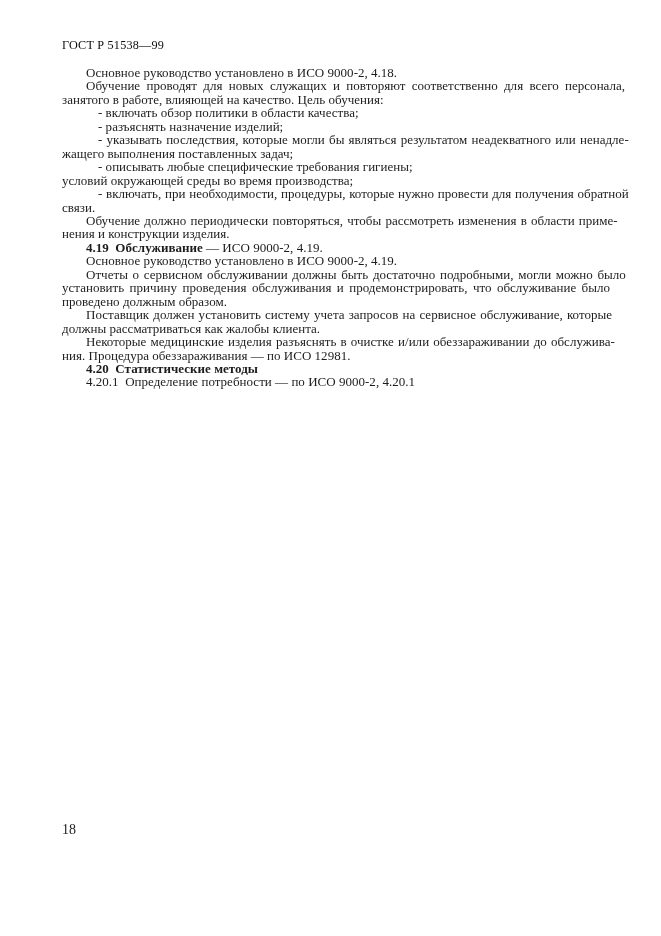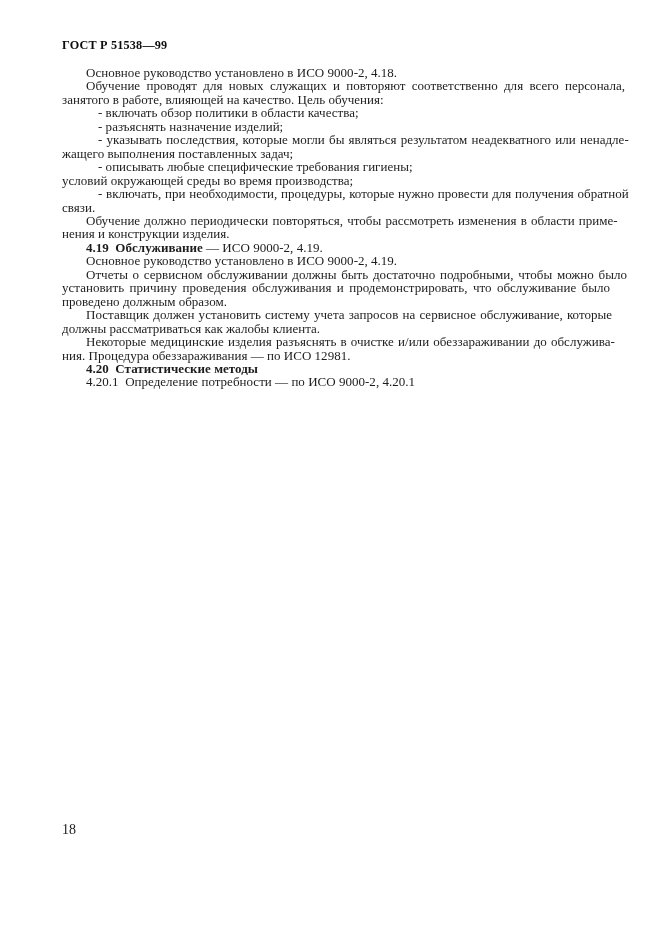--- a/index.html
+++ b/index.html
@@ -23,21 +23,21 @@
     width: 661px;
     height: 936px;
     background: #ffffff;
   }
 
   .doc-header {
     position: absolute;
     left: 62px;
     top: 38px;
     font-size: 12.2px;
-    font-weight: bold;
+    font-weight: normal;
     letter-spacing: 0.2px;
     white-space: nowrap;
     color: #0d0d0d;
   }
 
   .body-block {
     position: absolute;
     left: 62px;
     top: 66px;
     width: 537px;
@@ -88,21 +88,21 @@
     <div class="ln ind2 just-e">- указывать последствия, которые могли бы являться результатом неадекватного или ненадле-</div>
     <div class="ln">жащего выполнения поставленных задач;</div>
     <div class="ln ind2">- описывать любые специфические требования гигиены;</div>
     <div class="ln">условий окружающей среды во время производства;</div>
     <div class="ln ind2 just-h">- включать, при необходимости, процедуры, которые нужно провести для получения обратной</div>
     <div class="ln">связи.</div>
     <div class="ln ind1 just-e">Обучение должно периодически повторяться, чтобы рассмотреть изменения в области приме-</div>
     <div class="ln">нения и конструкции изделия.</div>
     <div class="ln ind1"><span class="bold">4.19  Обслуживание</span><span> — ИСО 9000-2, 4.19.</span></div>
     <div class="ln ind1">Основное руководство установлено в ИСО 9000-2, 4.19.</div>
-    <div class="ln ind1 just-b">Отчеты о сервисном обслуживании должны быть достаточно подробными, чтобы можно было</div>
+    <div class="ln ind1 just-b">Отчеты о сервисном обслуживании должны быть достаточно подробными, могли можно было</div>
     <div class="ln just-c">установить причину проведения обслуживания и продемонстрировать, что обслуживание было</div>
     <div class="ln">проведено должным образом.</div>
     <div class="ln ind1 just-e">Поставщик должен установить систему учета запросов на сервисное обслуживание, которые</div>
     <div class="ln">должны рассматриваться как жалобы клиента.</div>
     <div class="ln ind1 just-e">Некоторые медицинские изделия разъяснять в очистке и/или обеззараживании до обслужива-</div>
     <div class="ln">ния. Процедура обеззараживания — по ИСО 12981.</div>
     <div class="ln ind1 bold">4.20  Статистические методы</div>
     <div class="ln ind1">4.20.1  Определение потребности — по ИСО 9000-2, 4.20.1</div>
   </div>
 

